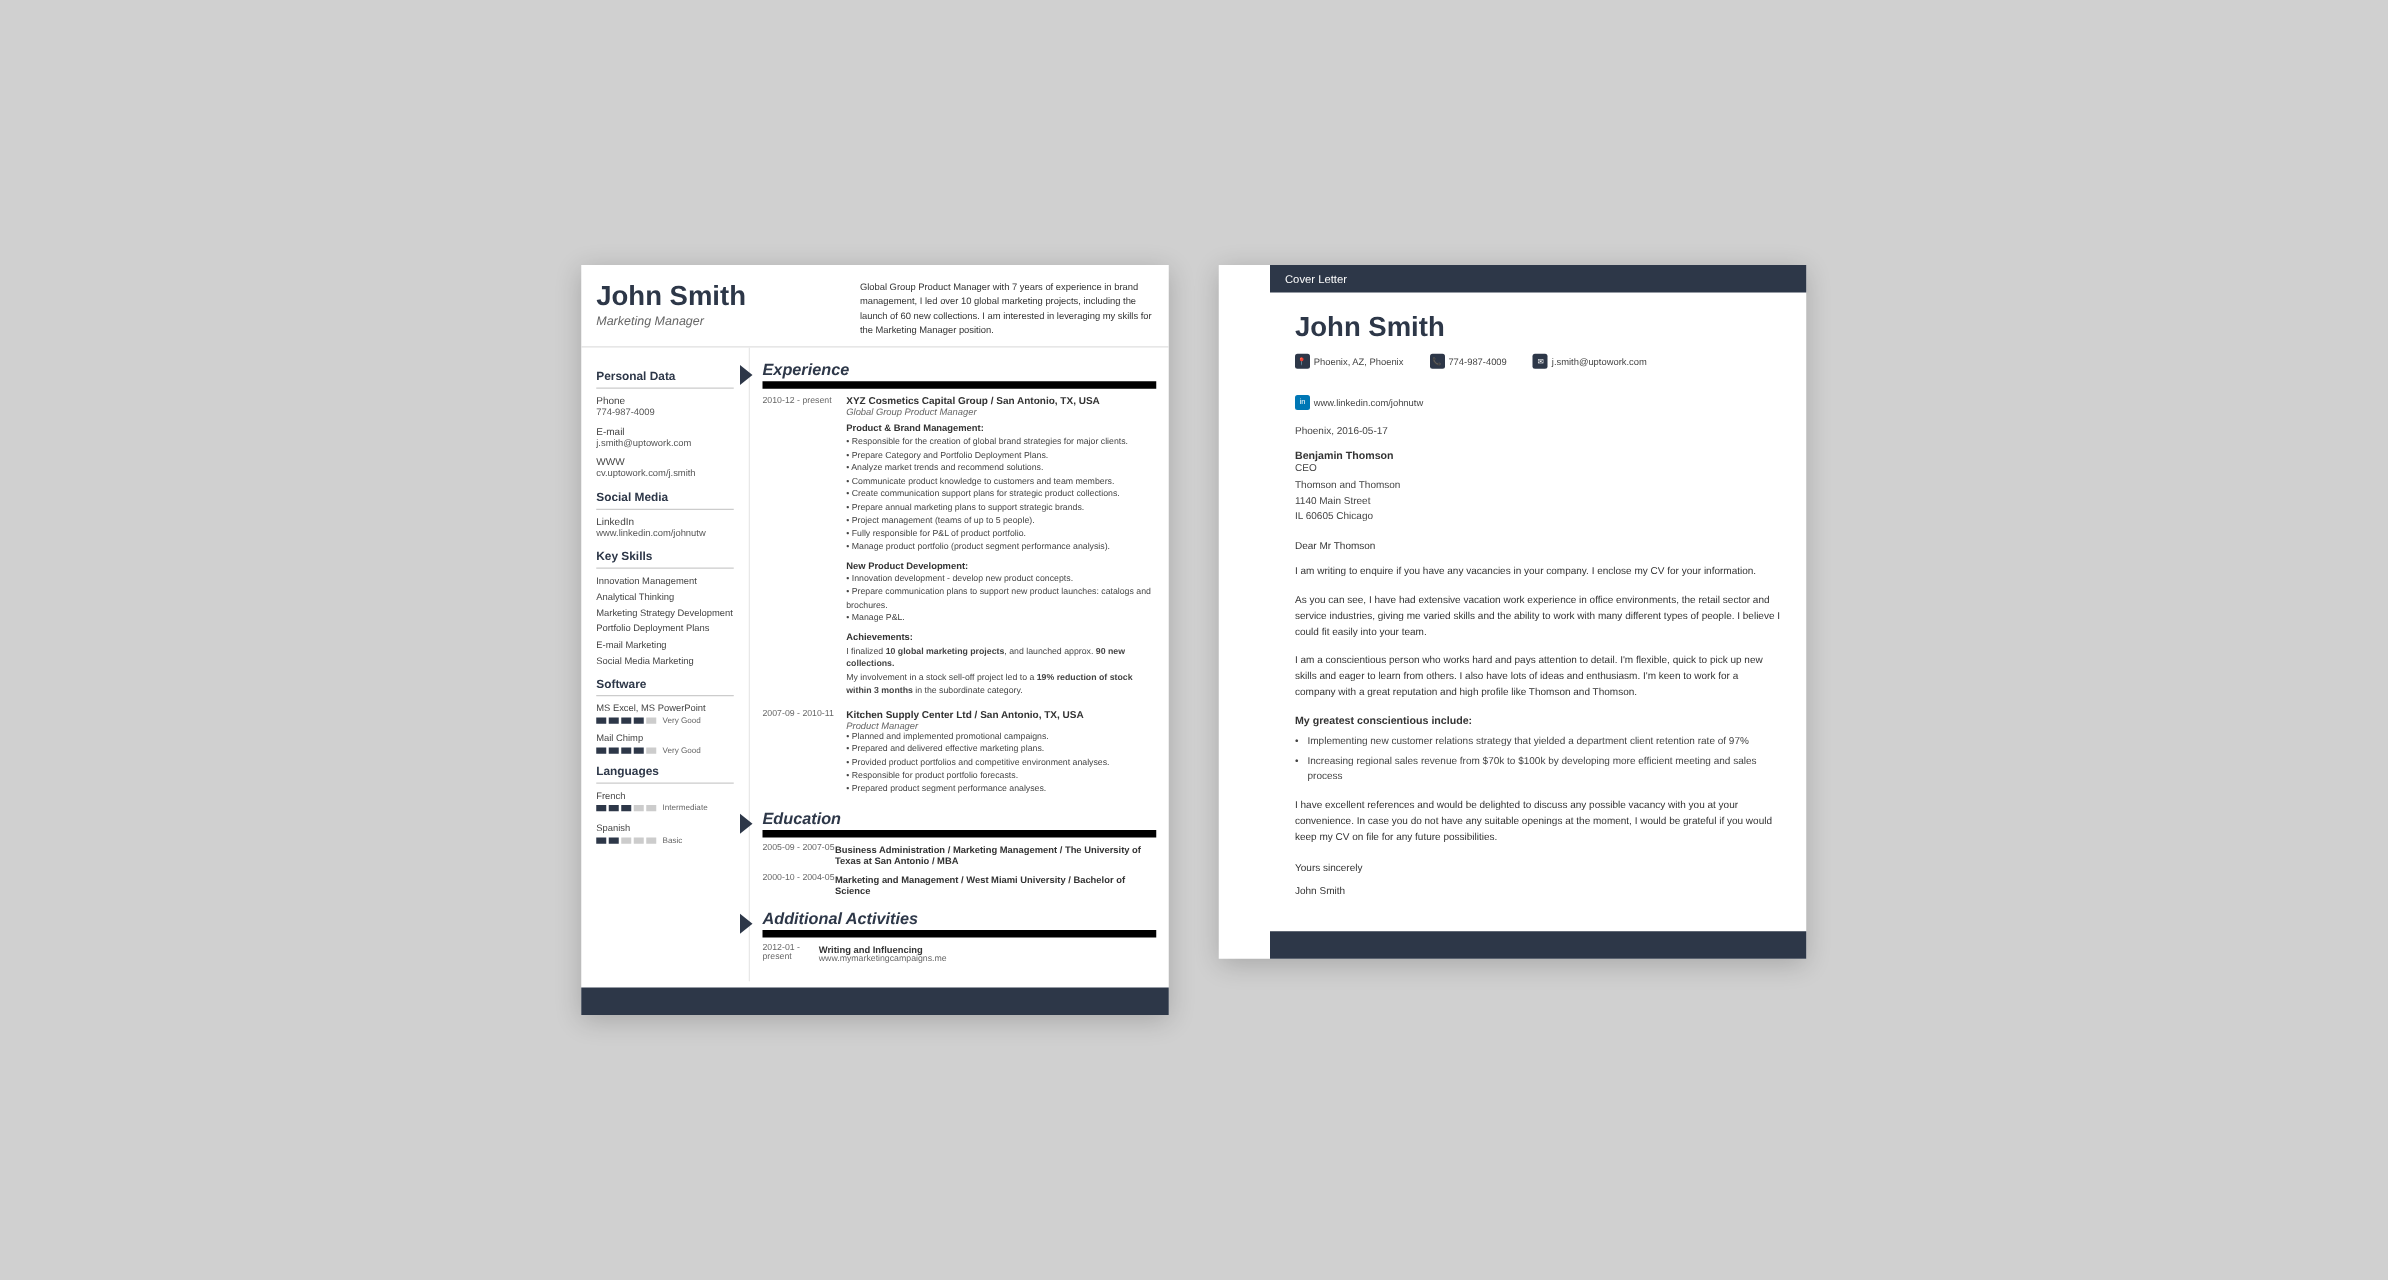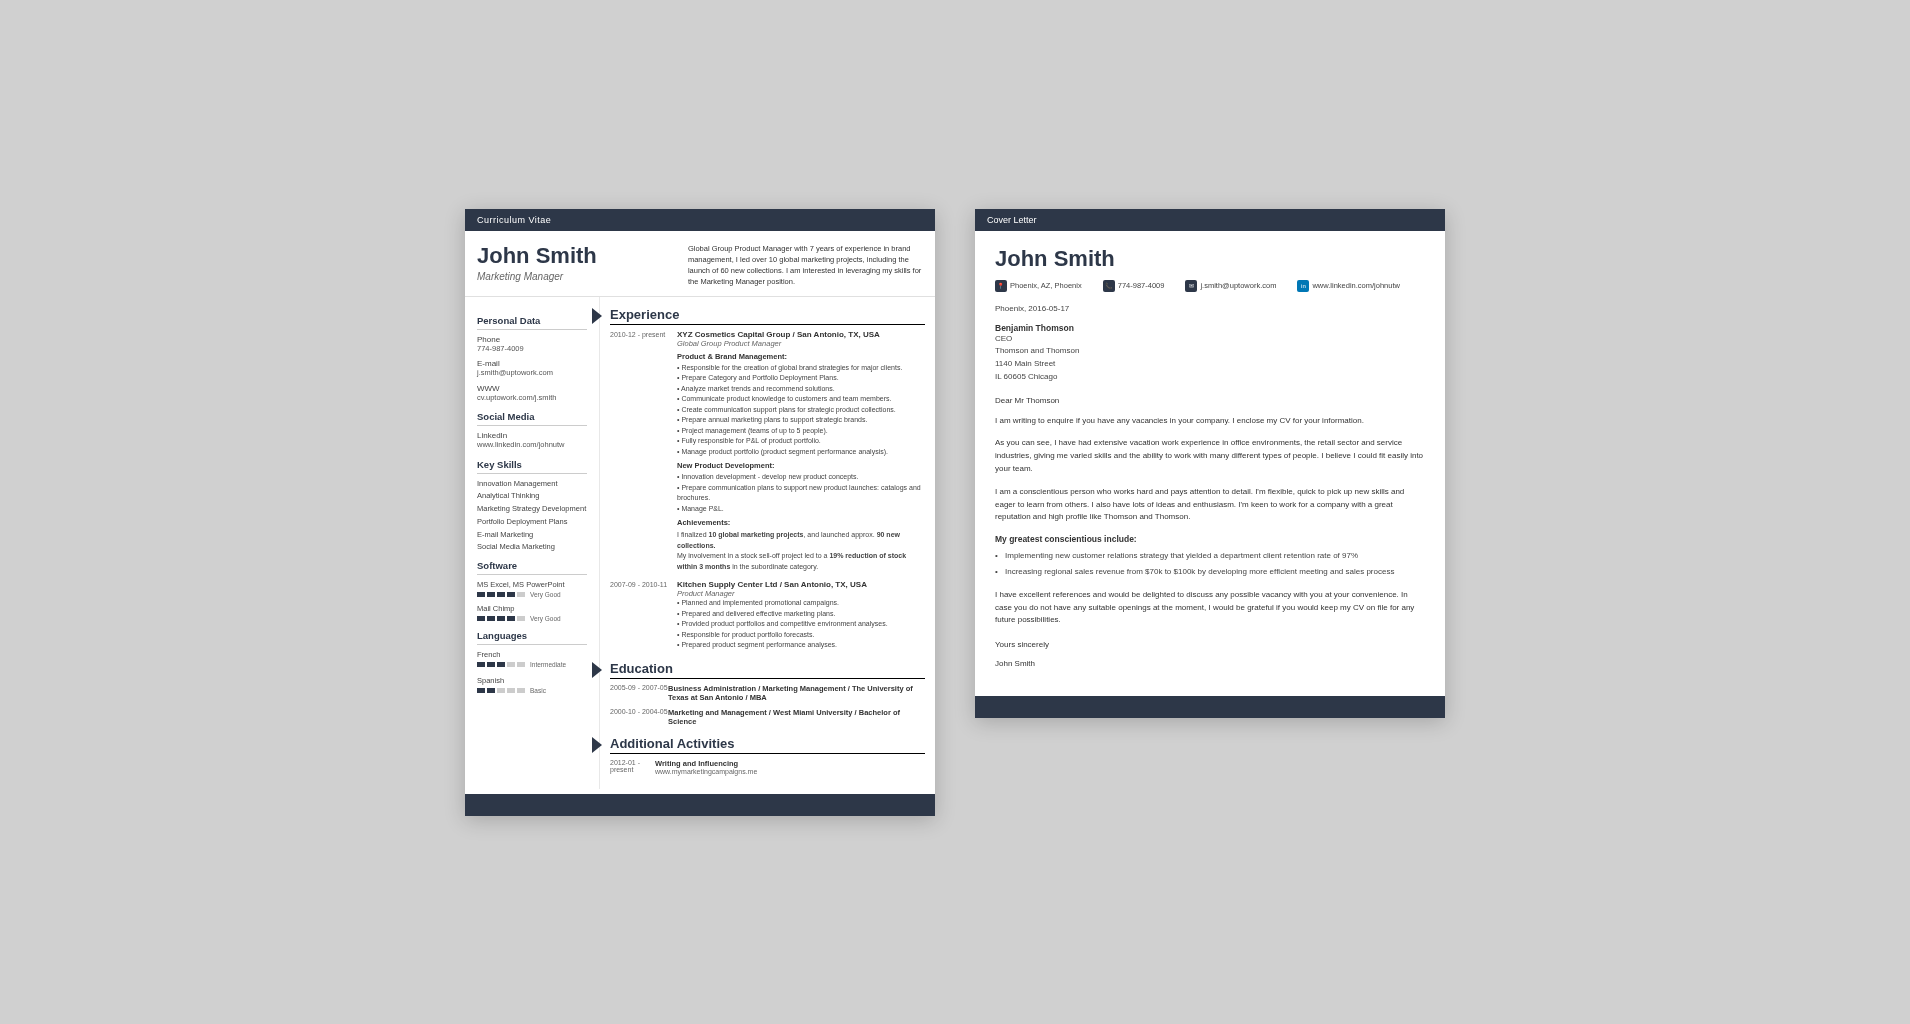--- a/index.html
+++ b/index.html
@@ -143,23 +143,24 @@
       border-top: 8px solid transparent;
       border-bottom: 8px solid transparent;
       border-left: 10px solid #2d3748;
       position: absolute;
       left: -18px;
     }
     .section-title {
       font-size: 13px;
       font-weight: bold;
       color: #2d3748;
-      border-bottom: 1px solid #000000;
+      border-bottom: 6px solid #000000;
       width: 100%;
       padding-bottom: 2px;
+      font-style: italic;
     }
     .experience-item {
       margin-bottom: 8px;
       display: flex;
       gap: 22px;
     }
     .exp-date {
       font-size: 7px;
       color: #666;
       white-space: nowrap;
@@ -238,20 +239,21 @@
       height: 22px;
       margin-top: 5px;
     }
 
     
     .cl-document {
       width: 470px;
       background: #fff;
       box-shadow: 0 4px 20px rgba(0,0,0,0.2);
       position: relative;
+      padding-left: 41px;
     }
     .cl-header-bar {
       background: #2d3748;
       color: #fff;
       font-size: 9px;
       padding: 6px 12px;
     }
     .cl-body {
       padding: 15px 20px;
     }
@@ -345,23 +347,20 @@
       height: 22px;
       margin-top: 10px;
     }
   </style>
 </head>
 <body>
 
 <div class="documents-container">
 
   <div class="cv-document">
-    <div class="cv-header-bar">
-      <span>Curriculum Vitae</span>
-    </div>
 
     <div class="cv-top">
       <div class="cv-name-section">
         <div class="cv-name">John Smith</div>
         <div class="cv-title">Marketing Manager</div>
       </div>
       <div class="cv-summary">
         <span>Global Group Product Manager with 7 years of experience in brand management, I led over 10 global marketing projects, including the launch of 60 new collections. I am interested in leveraging my skills for the Marketing Manager position.</span>
       </div>
     </div>

